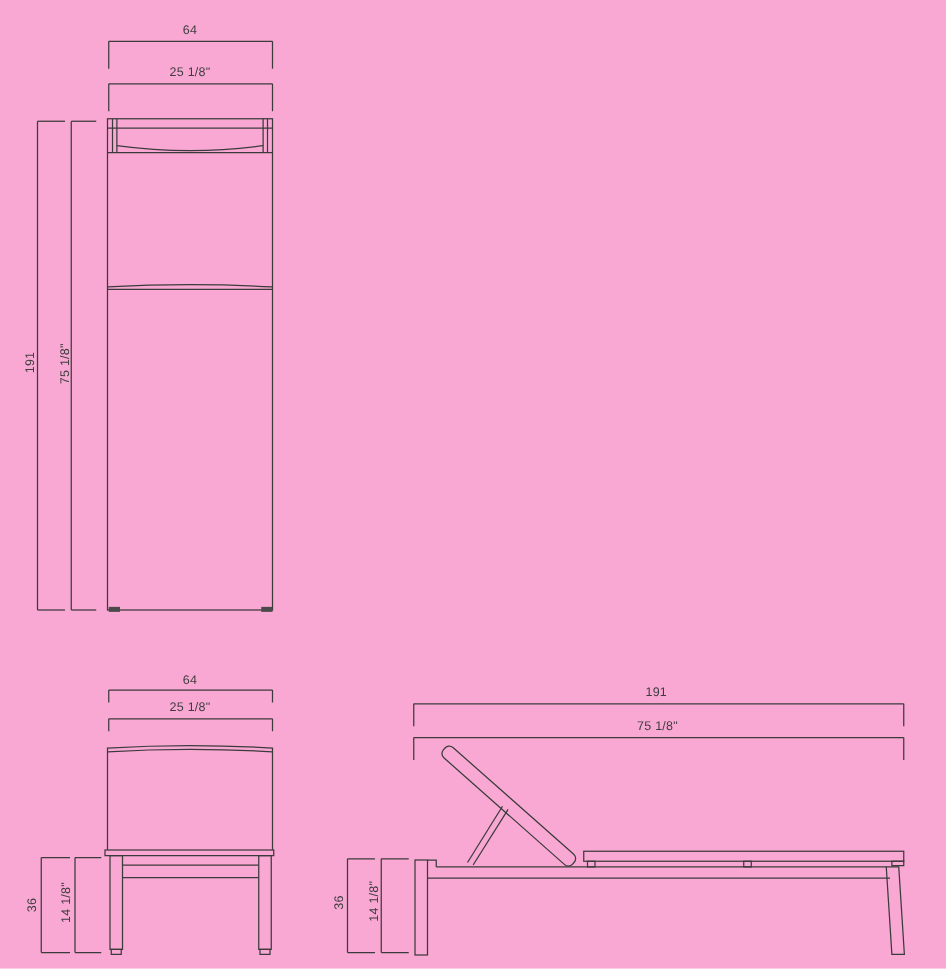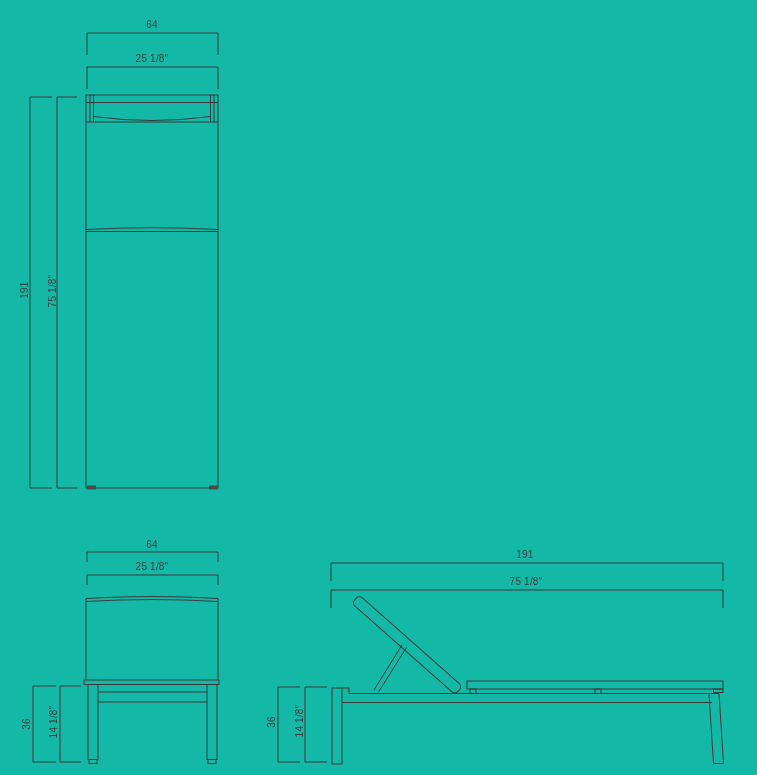--- a/index.html
+++ b/index.html
@@ -1,19 +1,19 @@
 <!DOCTYPE html>
 <html><head>
 <meta charset="utf-8">
 <style>
   html,body{margin:0;padding:0;background:#ffffff;}
   #canvas{
     position:relative;
     width:757px;height:775px;
-    background:#14b8a6;
+    background:#f9a8d4;
     font-family:"Liberation Sans", sans-serif;
     overflow:hidden;
   }
   #linework{position:absolute;left:0;top:0;}
   #linework *{stroke:#3b3b3b;fill:none;stroke-width:1;}
   #linework .filled{fill:#4a4a4a;stroke:none;}
   .dim-label{
     position:absolute;
     transform:translate(-50%,-50%);
     font-size:10px;

